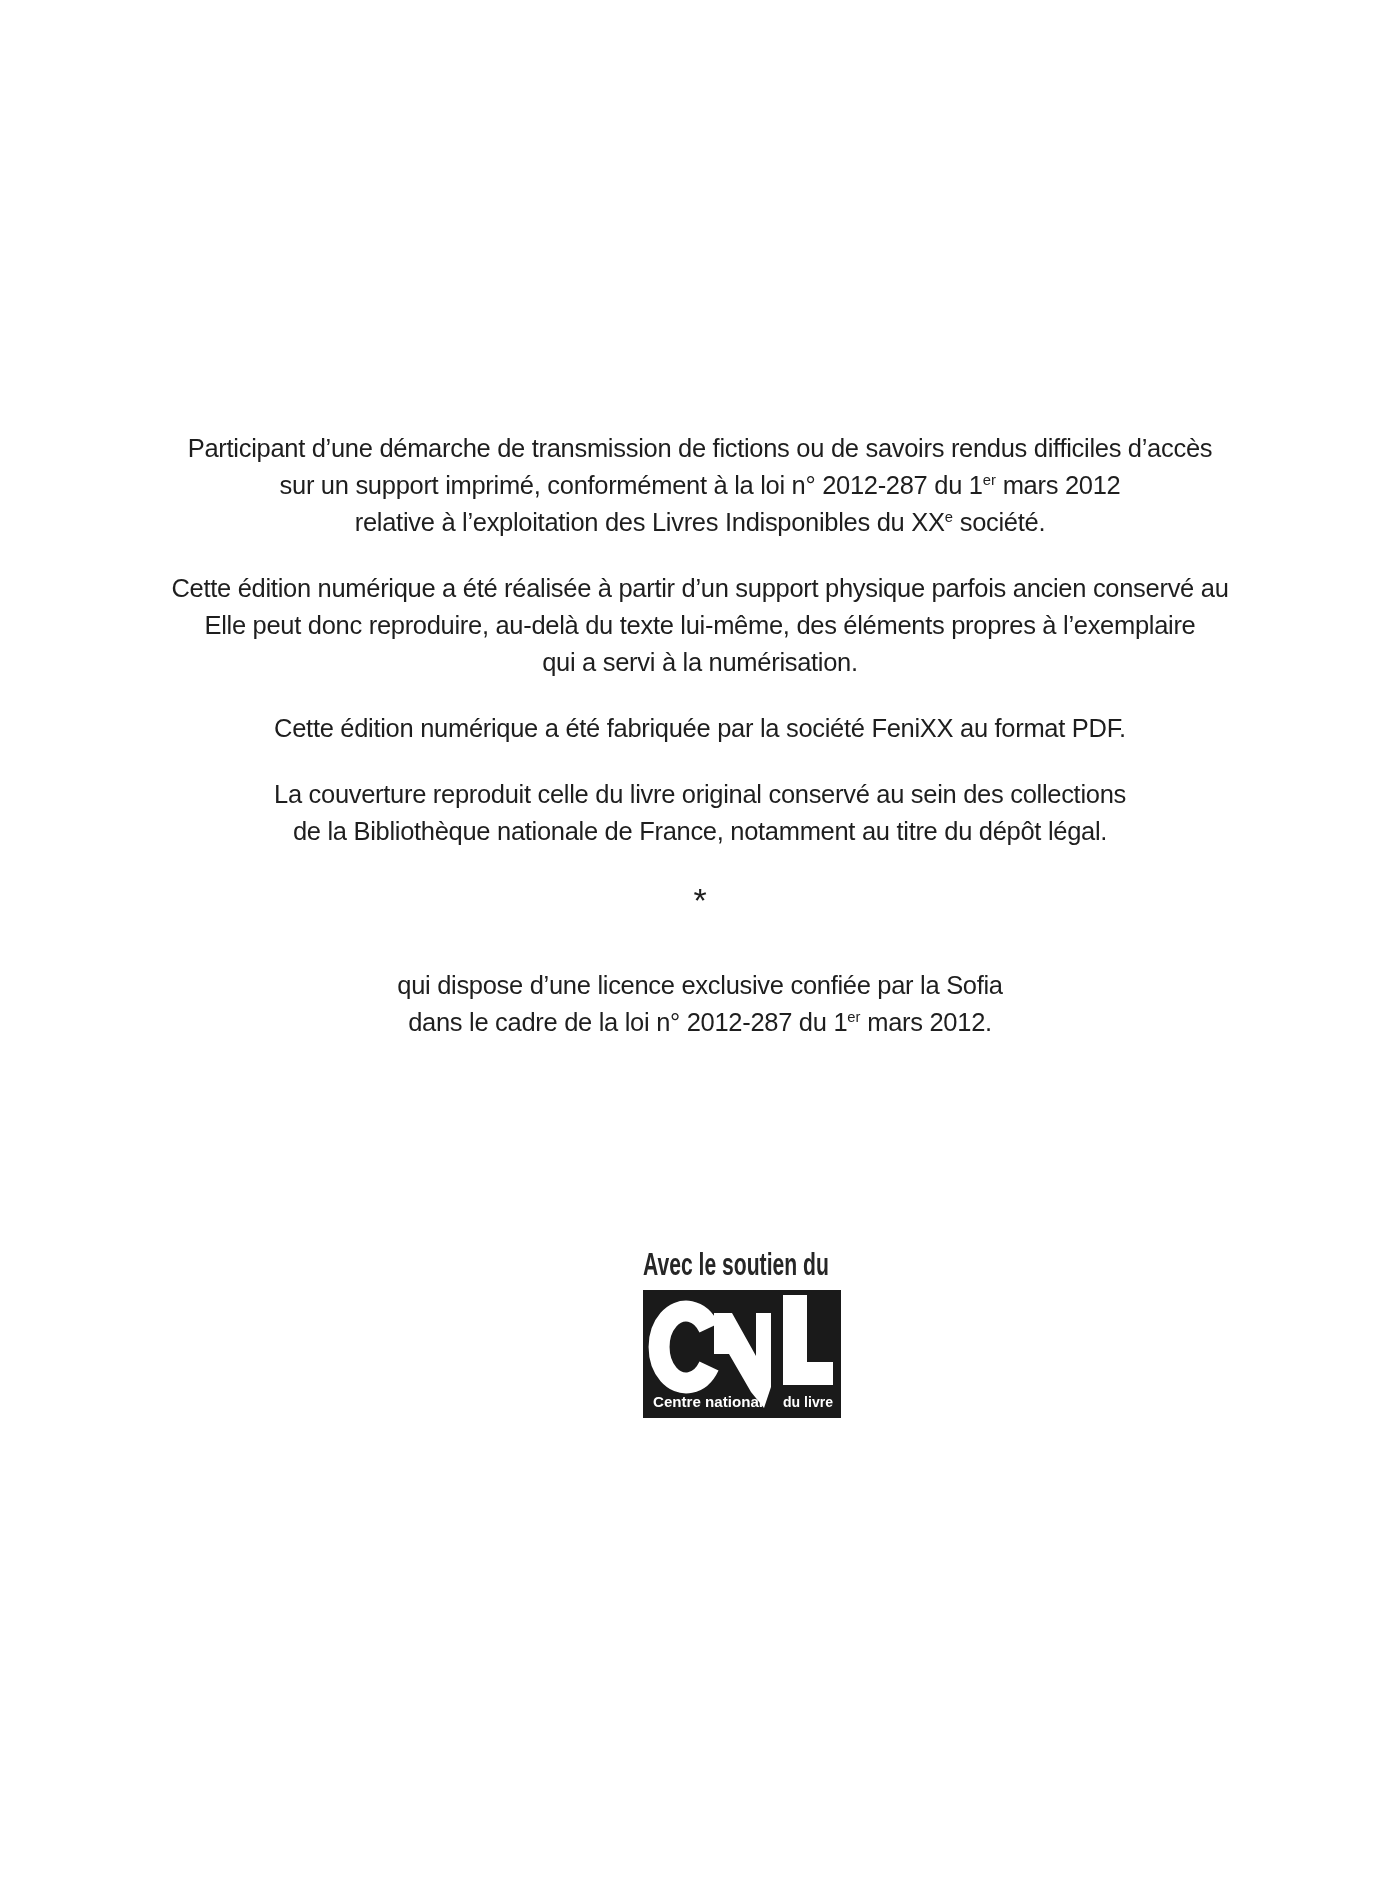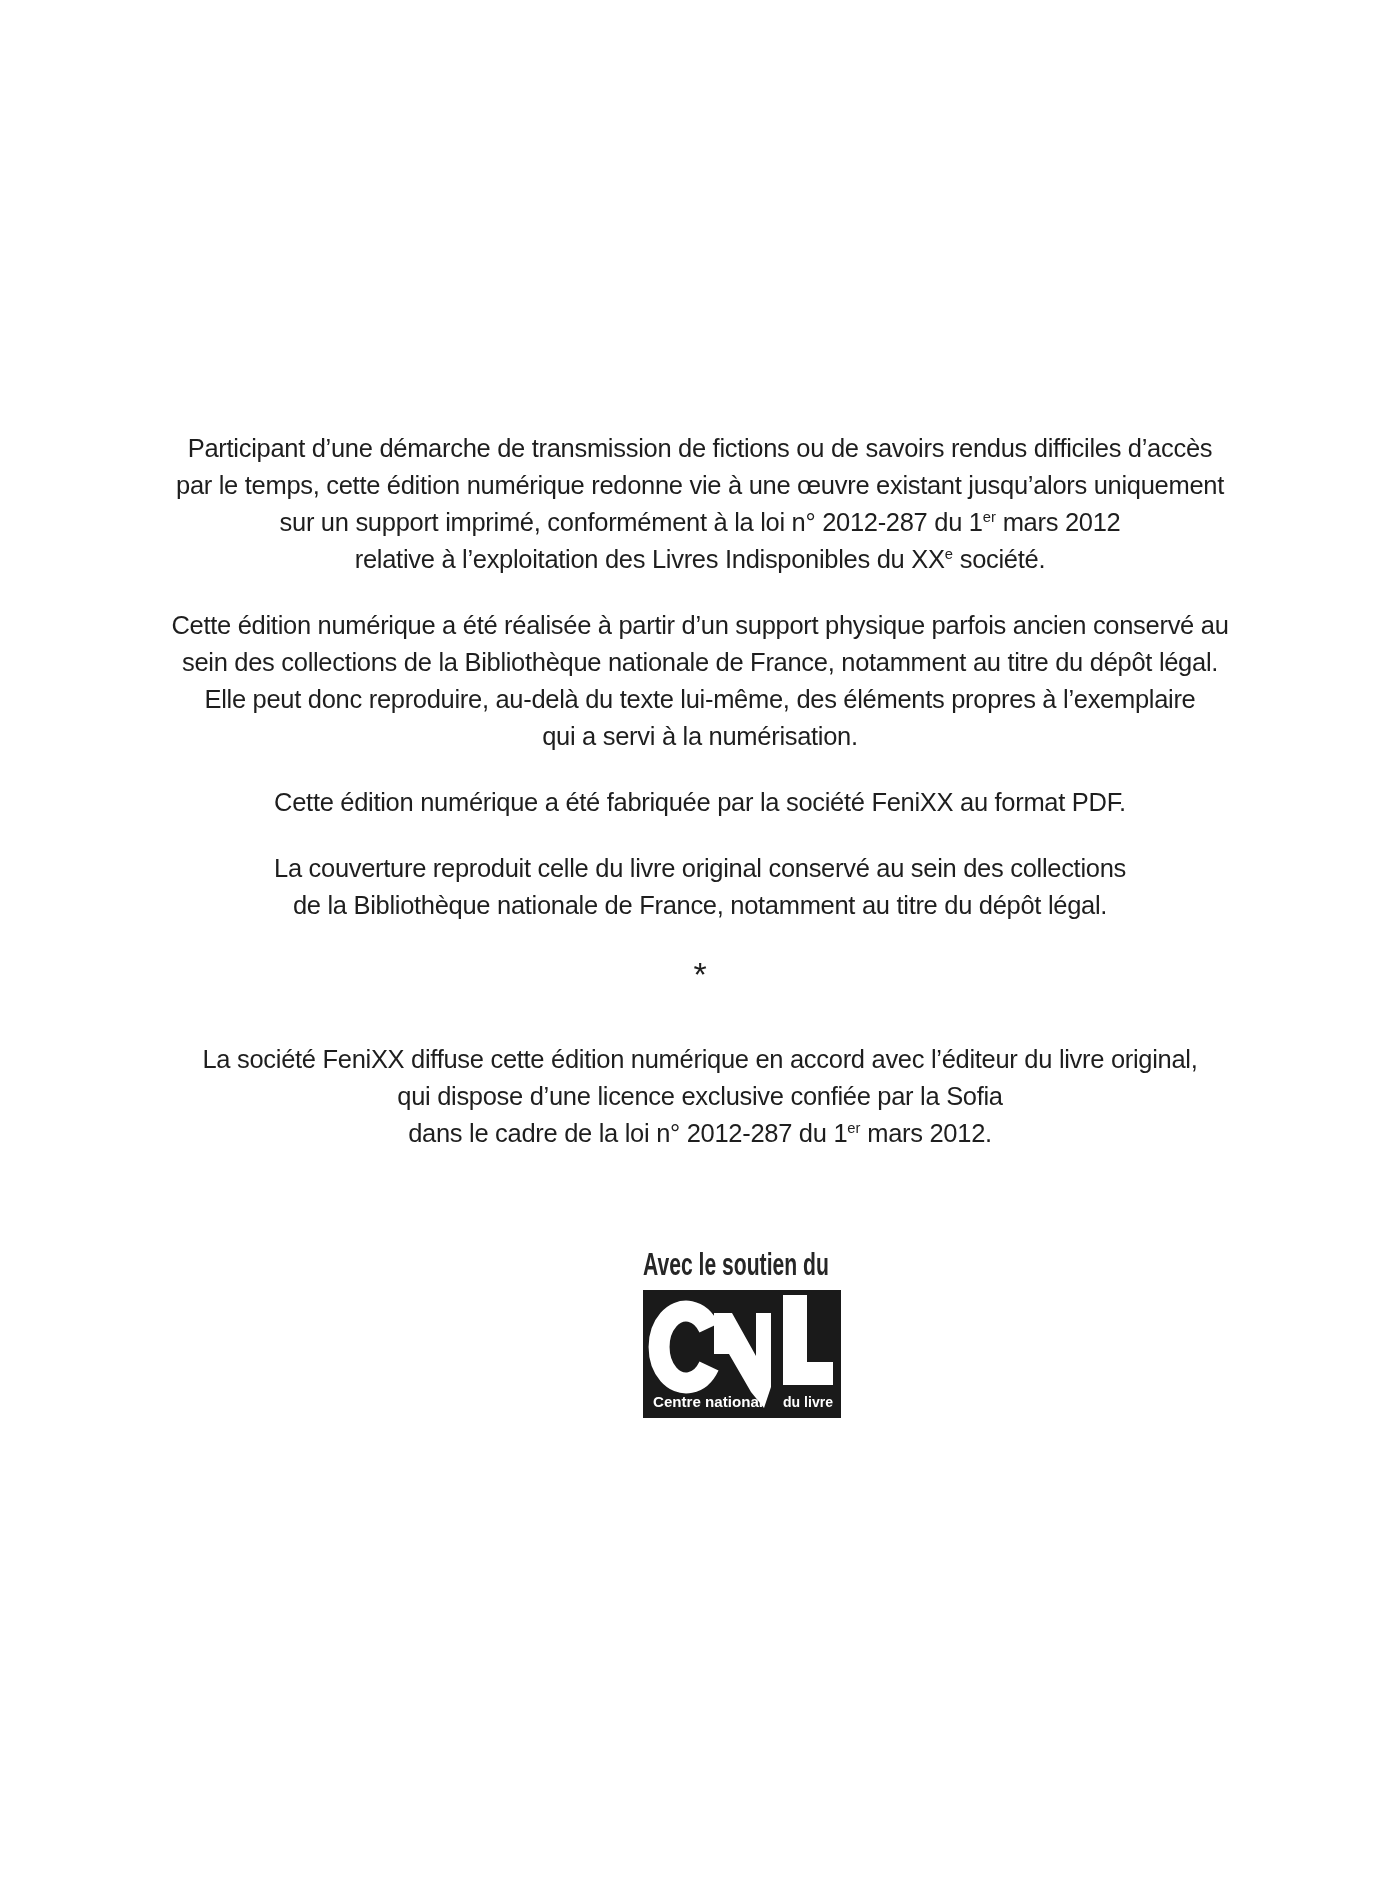--- a/index.html
+++ b/index.html
@@ -66,42 +66,39 @@
 </style>
 </head>
 <body style="background: rgb(255, 255, 255);">
 
 <main class="page">
 
   <section class="colophon" style="color: rgb(30, 30, 30);">
     <div>
         <div class="para">
           <div class="line"><span>Participant d’une démarche de transmission de fictions ou de savoirs rendus difficiles d’accès</span></div>
-          <div class="line"><span>par le temps, cette édition numérique redonne vie à une œuvre existant jusqu’alors uniquement</span></div>
           <div class="line"><span>sur un support imprimé, conformément à la loi n° 2012-287 du 1</span><sup>er</sup><span> mars 2012</span></div>
           <div class="line"><span>relative à l’exploitation des Livres Indisponibles du XX</span><sup>e</sup><span> société.</span></div>
         </div>
         <div class="para">
           <div class="line"><span>Cette édition numérique a été réalisée à partir d’un support physique parfois ancien conservé au</span></div>
-          <div class="line"><span>sein des collections de la Bibliothèque nationale de France, notamment au titre du dépôt légal.</span></div>
           <div class="line"><span>Elle peut donc reproduire, au-delà du texte lui-même, des éléments propres à l’exemplaire</span></div>
           <div class="line"><span>qui a servi à la numérisation.</span></div>
         </div>
         <div class="para">
           <div class="line"><span>Cette édition numérique a été fabriquée par la société FeniXX au format PDF.</span></div>
         </div>
         <div class="para">
           <div class="line"><span>La couverture reproduit celle du livre original conservé au sein des collections</span></div>
           <div class="line"><span>de la Bibliothèque nationale de France, notamment au titre du dépôt légal.</span></div>
         </div>
       </div>
     <div class="separator">*</div>
     <div>
         <div class="para">
-          <div class="line"><span>La société FeniXX diffuse cette édition numérique en accord avec l’éditeur du livre original,</span></div>
           <div class="line"><span>qui dispose d’une licence exclusive confiée par la Sofia</span></div>
           <div class="line"><span>dans le cadre de la loi n° 2012-287 du 1</span><sup>er</sup><span> mars 2012.</span></div>
         </div>
       </div>
   </section>
 
   <section class="support">
     <div class="support-caption">Avec le soutien du</div>
 
     <svg class="cnl-logo" viewBox="0 0 198 128" xmlns="http://www.w3.org/2000/svg" role="img">

